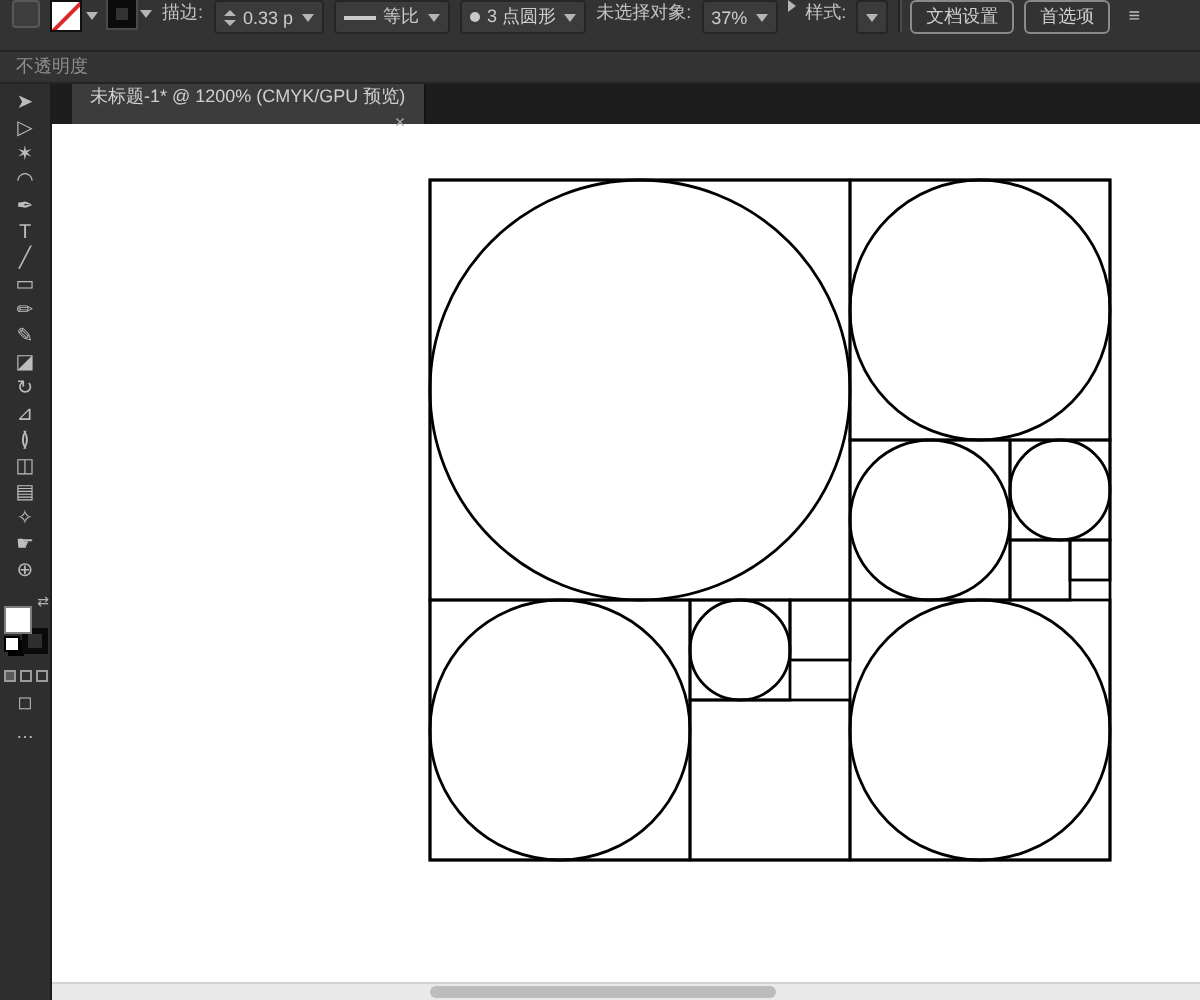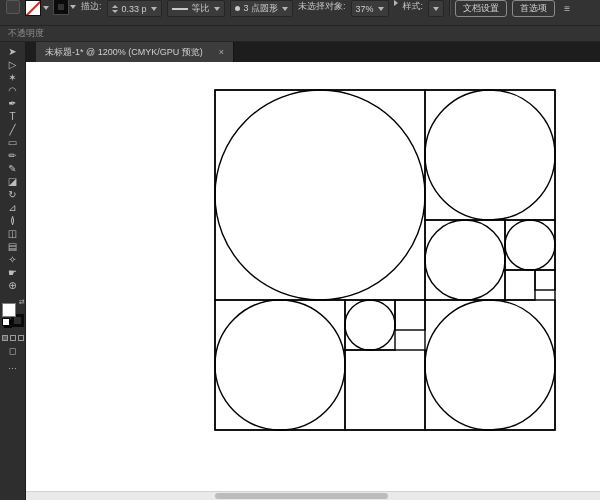--- a/index.html
+++ b/index.html
@@ -48,21 +48,21 @@
     background:#333333;border-bottom:1px solid #242424;
     display:flex;align-items:center;padding:0 8px;font-size:9px;color:#8f8f8f;box-sizing:border-box;
   }
   
   .tab-bar{
     position:absolute;top:42px;left:26px;right:0;height:20px;z-index:3;
     background:#1d1d1d;display:flex;align-items:stretch;
   }
   .doc-tab{
     margin-left:10px;background:#3c3c3c;border-right:1px solid #141414;
-    display:flex;align-items:center;gap:16px;padding:0 9px;font-size:9px;color:#cfcfcf;white-space:nowrap;
+    display:flex;align-items:flex-end;gap:1px;padding:0 9px;font-size:9px;color:#cfcfcf;white-space:nowrap;flex-direction:column;
   }
   .tab-close{font-size:9px;color:#aaaaaa;cursor:default;}
   
   .toolbar{
     position:absolute;top:42px;left:0;width:26px;bottom:0;z-index:3;
     background:#2e2e2e;border-right:1px solid #1c1c1c;
     display:flex;flex-direction:column;align-items:center;padding-top:3px;box-sizing:border-box;
   }
   #tool-list{display:flex;flex-direction:column;align-items:center;}
   .tool{width:24px;height:13px;display:flex;align-items:center;justify-content:center;}

